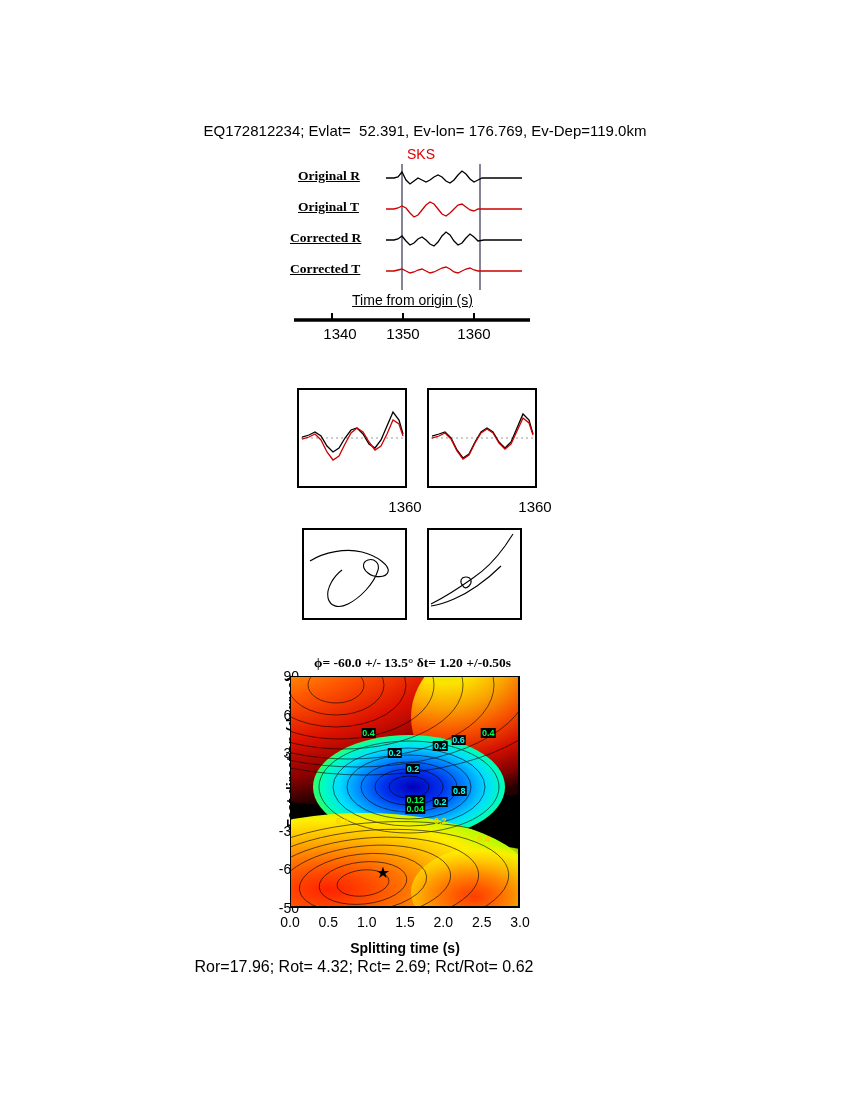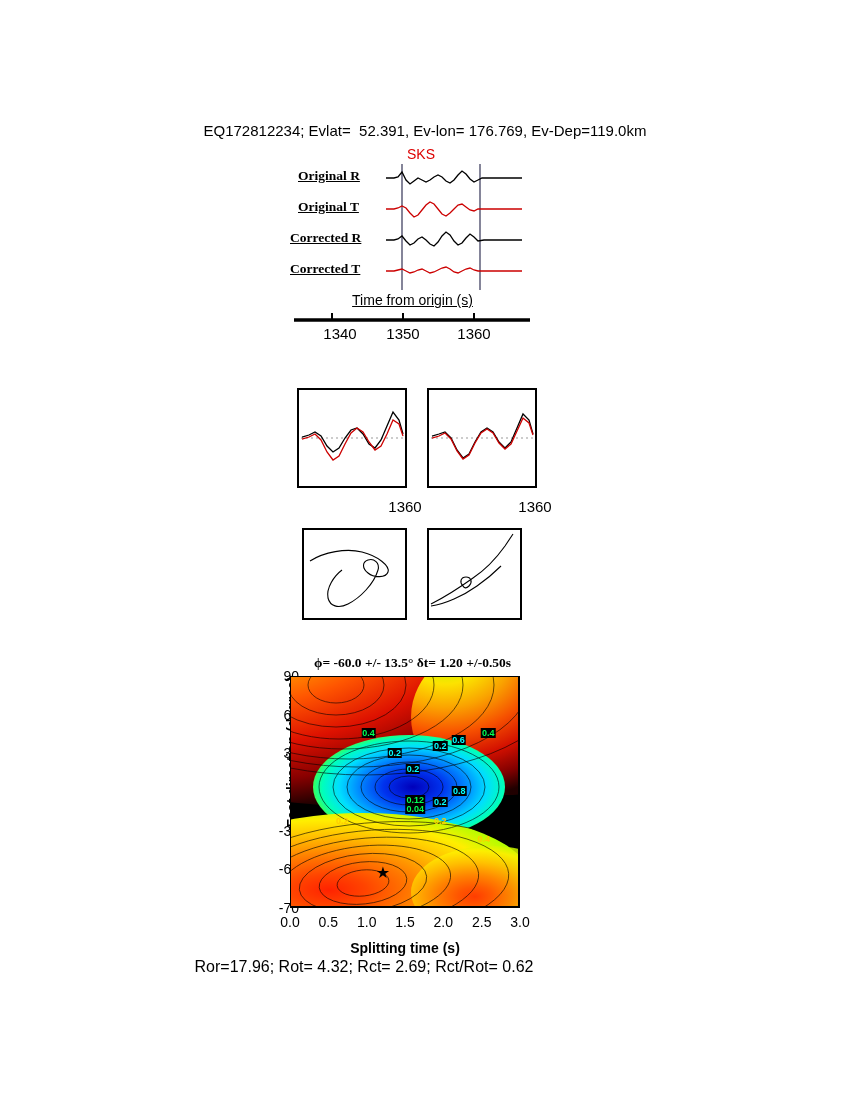--- a/index.html
+++ b/index.html
@@ -302,21 +302,21 @@
     <div class="contour-title">ϕ= -60.0 +/- 13.5° δt= 1.20 +/-0.50s</div>
     <div class="ylabel">Fast direction (degree)</div>
     <div class="xlabel">Splitting time (s)</div>
 
     <div class="ytick" style="top:28px;">90</div>
     <div class="ytick" style="top:66.7px;">60</div>
     <div class="ytick" style="top:105.3px;">30</div>
     <div class="ytick" style="top:144px;">0</div>
     <div class="ytick" style="top:182.7px;">-30</div>
     <div class="ytick" style="top:221.3px;">-60</div>
-    <div class="ytick" style="top:260px;">-70</div>
+    <div class="ytick" style="top:260px;">-50</div>
 
     <div class="xtick" style="left:0px;">0.0</div>
     <div class="xtick" style="left:38.3px;">0.5</div>
     <div class="xtick" style="left:76.7px;">1.0</div>
     <div class="xtick" style="left:115px;">1.5</div>
     <div class="xtick" style="left:153.3px;">2.0</div>
     <div class="xtick" style="left:191.7px;">2.5</div>
     <div class="xtick" style="left:230px;">3.0</div>
 
     <div class="contour-box">

